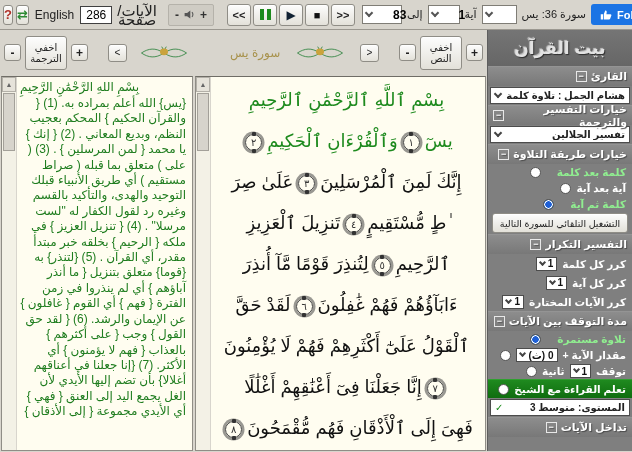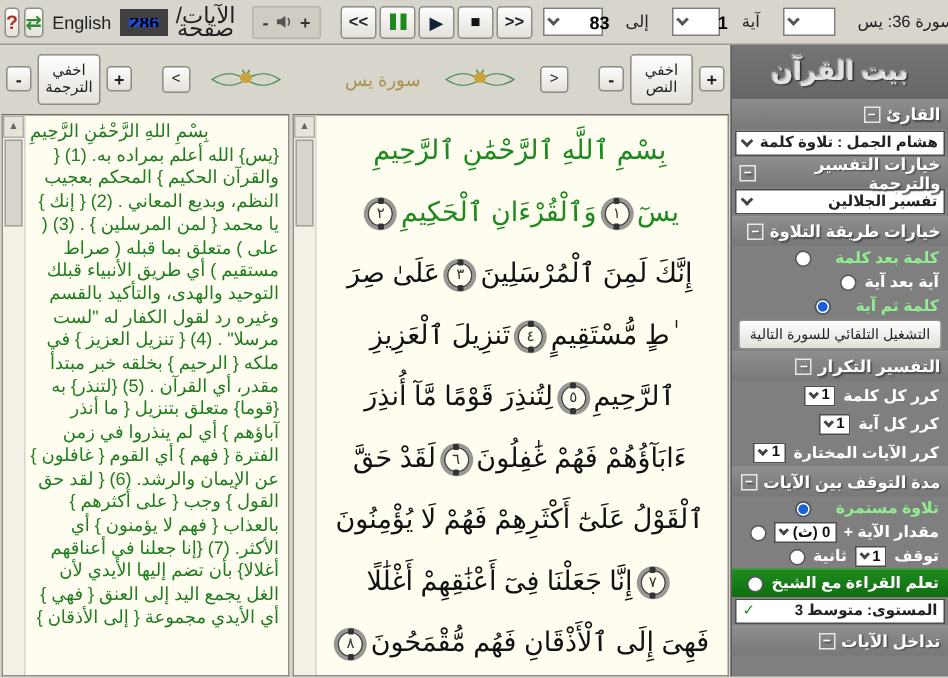--- a/index.html
+++ b/index.html
@@ -9,38 +9,38 @@
   
   .toolbar { height:30px; background:#d8d5cd; border-bottom:1px solid #9b9890;
              display:flex; align-items:center; gap:3px; padding:2px 3px; }
   .btn { background:linear-gradient(#fdfdfd,#e3e1d9); border:1px solid #8f8d86; border-radius:3px;
          display:inline-flex; align-items:center; justify-content:center; cursor:pointer;
          box-shadow:inset 0 1px 0 #fff; color:#222; }
   .btn-sm { width:20px; height:20px; font-weight:bold; }
   .qmark { color:#b03028; font-weight:bold; font-size:13px; }
   .swap { color:#2e8b34; font-weight:bold; font-size:13px; }
   .lang { font-size:12px; color:#222; margin:0 3px; cursor:pointer; }
-  .pageinput { width:32px; height:18px; border:6px solid #404040; background:#1d4ed8; text-align:center;
-               font-size:12px; font-weight:bold; font-family:"Liberation Sans",sans-serif; }
+  .pageinput { width:32px; height:18px; border:1px solid #404040; background:#ffffff; text-align:center;
+               font-size:12px; font-weight:normal; font-family:"Liberation Sans",sans-serif; }
   .pagelabel { font-size:15px; line-height:9px; text-align:center; direction:rtl; color:#222; margin:0 2px; }
   .volume { background:#cfccc4; border:1px solid #b5b2aa; height:22px; display:flex; align-items:center;
             gap:4px; padding:0 6px; margin:0 6px; border-radius:2px; }
   .volume .vbtn { font-weight:bold; font-size:12px; cursor:pointer; color:#333; }
   .transport { display:flex; gap:2px; margin:0 4px; }
   .tbtn { width:24px; height:22px; font-size:11px; font-weight:bold; }
   .pausebars { display:flex; gap:3px; }
   .pausebars i { display:block; width:4px; height:11px; background:#1c8a1c; }
   .playtri { color:#123; font-size:12px; }
   .stopsq { color:#111; font-size:11px; }
   .selbox { background:#fff; border:1px solid #7f7d76; height:19px; display:flex; align-items:center;
             padding:0 3px; gap:21px; cursor:pointer; }
   .selbox .val { font-size:12px; font-weight:bold; margin-left:auto; }
   .chev { width:6px; height:6px; border-left:2px solid #555; border-bottom:2px solid #555;
           transform:rotate(-45deg); margin-top:-3px; flex:none; }
-  .tlabel { direction:rtl; font-size:11px; color:#222; margin:0 12px; white-space:nowrap; }
+  .tlabel { direction:rtl; font-size:11px; color:#222; margin:0 2px; white-space:nowrap; }
   .follow { margin-left:auto; background:#1b74e4; color:#fff; border-radius:3px; height:21px;
             display:flex; align-items:center; gap:5px; padding:0 9px; font-size:11px; font-weight:bold;
             cursor:pointer; white-space:nowrap; }
 
   
   .main { position:relative; height:421px; }
   .panel { position:absolute; top:0; bottom:0; }
   .p-left { left:0; width:194px; }
   .p-center { left:194px; width:293px; }
   .p-head { height:45px; display:flex; align-items:center; padding:2px 4px; gap:4px; }

